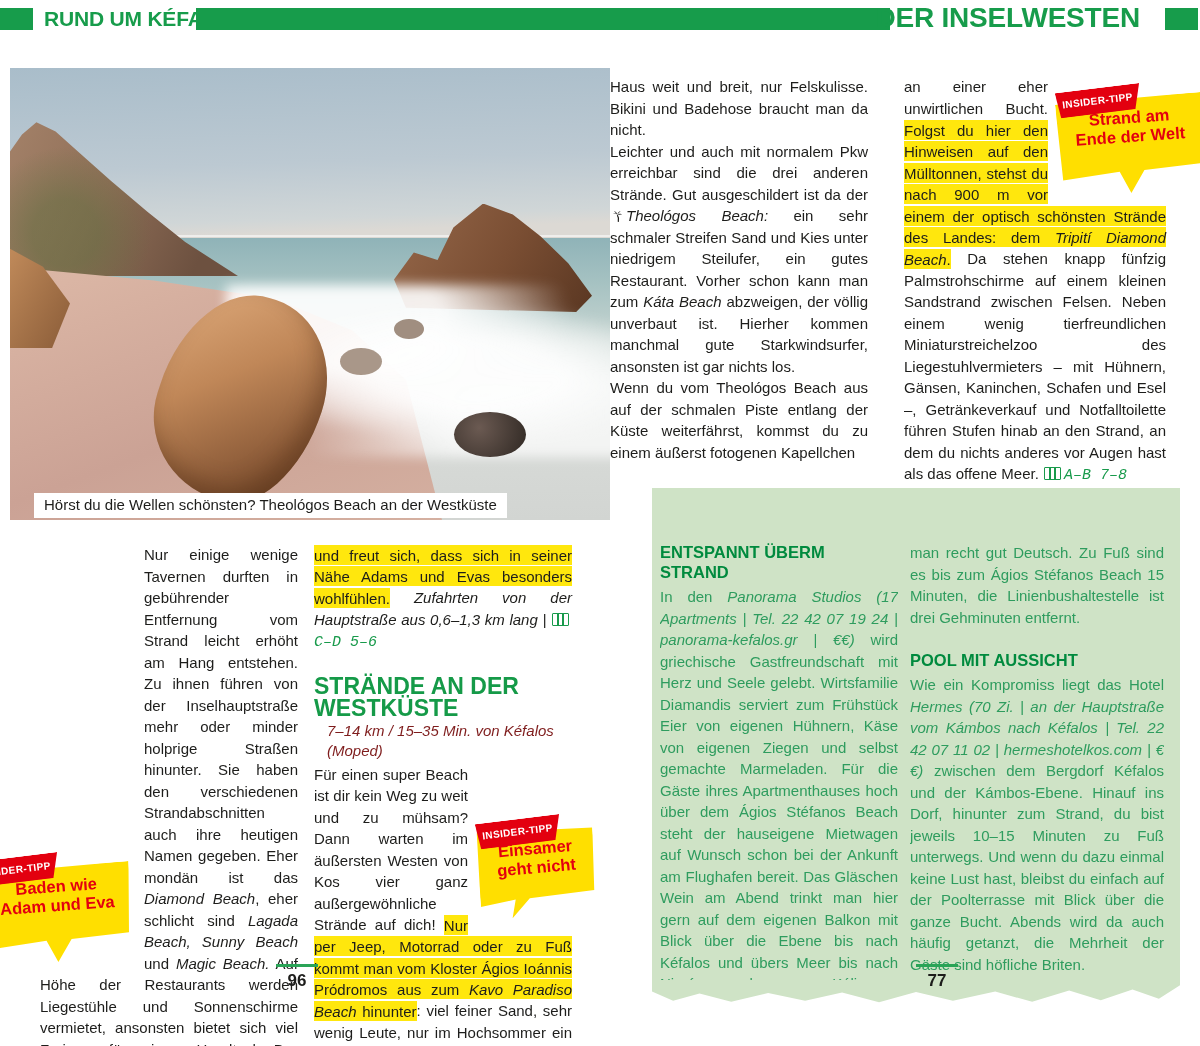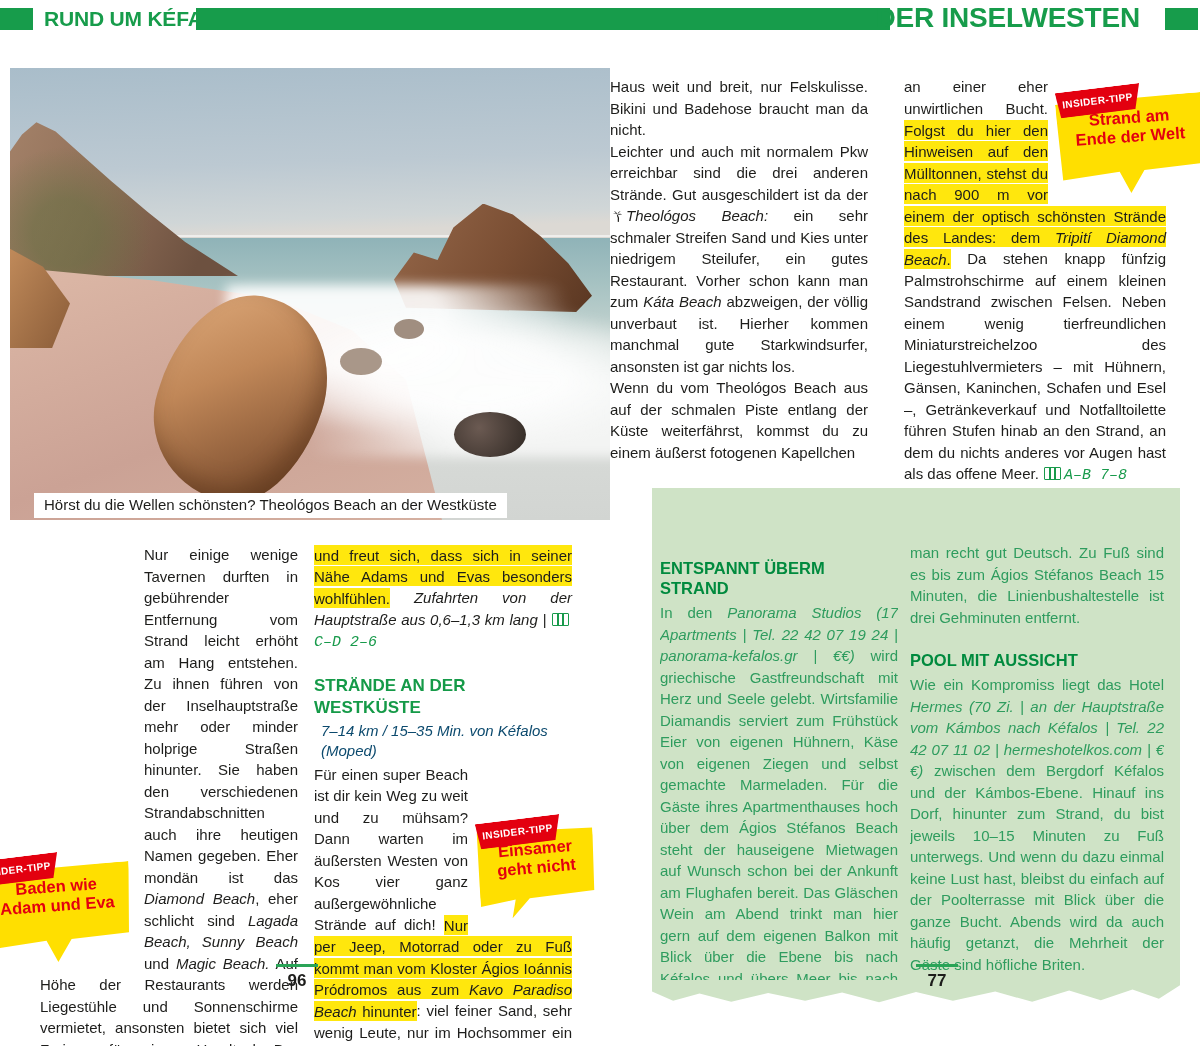--- a/index.html
+++ b/index.html
@@ -55,22 +55,22 @@
   .col{position:absolute;width:258px;text-align:justify;font-size:15px;line-height:21.5px;color:#1d1d1b;}
   .col p{margin:0;}
   #lc1{left:40px;top:544px;}
   #lc2{left:314px;top:544px;}
   #rc1{left:610px;top:76px;}
   #rc2{left:904px;top:76px;width:262px;}
   .r-i{font-style:italic;}
   .r-hl,.r-hli{background:#ffe70d;padding:1.5px 0;-webkit-box-decoration-break:clone;box-decoration-break:clone;}
   .r-hli{font-style:italic;}
   .r-gi{color:#189a4b;font-style:italic;font-family:Liberation Mono, monospace;}
-  .subhead{color:#159a48;font-weight:bold;font-size:17px;line-height:22px;text-align:left;margin:21px 0 2px;}
-  .grayline{color:#0c4a6e;font-style:italic;font-size:15px;line-height:20px;text-align:left;margin:0 7px 3px;}
+  .subhead{color:#159a48;font-weight:bold;font-size:23px;line-height:22px;text-align:left;margin:21px 0 2px;}
+  .grayline{color:#7f1d1d;font-style:italic;font-size:15px;line-height:20px;text-align:left;margin:0 13px 3px;}
 
   
   .palm{display:inline-block;width:14px;height:14px;vertical-align:-2px;margin:0 1px;}
   .map-ic{display:inline-block;width:15px;height:11px;border:1.6px solid #189a4b;border-radius:1px;
     vertical-align:-1px;margin:0 3px 0 1px;
     background:linear-gradient(90deg,transparent 0 28%,#189a4b 28% 37%,transparent 37% 63%,#189a4b 63% 72%,transparent 72%);}
 
   
   .tipf{position:relative;display:block;}
   .tf1{float:left;width:148px;height:96px;margin:322px 12px 4px -56px;}
@@ -91,21 +91,21 @@
   .sb-inner{width:100%;height:100%;background:#cfe3c6;
     clip-path:polygon(0 0,100% 0,100% 96%,96% 98.6%,91% 96.8%,85% 98.9%,79% 97%,72% 99.2%,65% 97.2%,57% 99%,50% 97.3%,43% 99.3%,36% 97.4%,29% 99%,22% 97.5%,15% 99.2%,9% 97.6%,4% 99%,0 97.2%);
     position:relative;}
   .sb-head{background:#128b44;color:#ffffff;font-weight:bold;font-size:18px;height:44px;
     line-height:44px;padding-left:16px;letter-spacing:.2px;}
   .sb-col{position:absolute;top:54px;width:238px;font-size:15px;line-height:21.5px;
     color:#2e9c5e;text-align:justify;overflow:hidden;height:438px;}
   .sb-col p{margin:0;}
   #sbc1{left:8px;}
   #sbc2{left:258px;width:254px;}
-  .sb-h{color:#008a3e;font-weight:bold;font-size:16.5px;text-align:left;margin:16px 0 4px;line-height:20px;}
+  .sb-h{color:#008a3e;font-weight:bold;font-size:16.5px;text-align:left;margin:0 0 4px;line-height:20px;}
   .sb-h2{margin-top:22px;}
   .sb-col .r-i{font-style:italic;}
 
   
   .pageno{position:absolute;top:964px;width:60px;text-align:center;}
   .pn-rule{height:3px;background:#2aa457;margin:0 9px 4px;}
   .pn-num{font-weight:bold;font-size:17px;color:#1d1d1b;}
   #pn96{left:267px;}
   #pn97{left:907px;}
 </style>
@@ -141,21 +141,21 @@
         <span class="bl">Baden wie</span>
         <span class="bl">Adam und Eva</span>
       </span>
     </span>
     <span><span class="r-n">Nur einige wenige Tavernen durften in gebührender Entfernung vom Strand leicht erhöht am Hang entstehen. Zu ihnen führen von der Inselhauptstraße mehr oder minder holprige Straßen hinunter. Sie haben den verschiedenen Strandabschnitten auch ihre heutigen Namen gegeben. Eher mondän ist das </span><span class="r-i">Diamond Beach</span><span class="r-n">, eher schlicht sind </span><span class="r-i">Lagada Beach, Sunny Beach</span><span class="r-n"> und </span><span class="r-i">Magic Beach.</span><span class="r-n"> Auf Höhe der Restaurants werden Liegestühle und Sonnenschirme vermietet, ansonsten bietet sich viel Freiraum fürs eigene Handtuch. Der sich östlich an den </span></span>
   </p>
 </div>
 
 <div class="col" id="lc2">
   <p>
-    <span><span class="r-hl">und freut sich, dass sich in seiner Nähe Adams und Evas besonders wohlfühlen.</span><span class="r-i"> Zufahrten von der Hauptstraße aus 0,6–1,3 km lang | </span></span><span class="map-ic"></span><span><span class="r-gi">C–D 2–6</span></span>
+    <span><span class="r-hl">und freut sich, dass sich in seiner Nähe Adams und Evas besonders wohlfühlen.</span><span class="r-i"> Zufahrten von der Hauptstraße aus 0,6–1,3 km lang | </span></span><span class="map-ic"></span><span><span class="r-gi">C–D 5–6</span></span>
   </p>
   <div class="subhead">STRÄNDE AN DER WESTKÜSTE</div>
   <div class="grayline">7–14 km / 15–35 Min. von Kéfalos (Moped)</div>
   <p>
     <span class="tipf tf2">
       <span class="flag">INSIDER-TIPP</span>
       <span class="bubble">
         <span class="bl">Einsamer</span>
         <span class="bl">geht nicht</span>
       </span>

